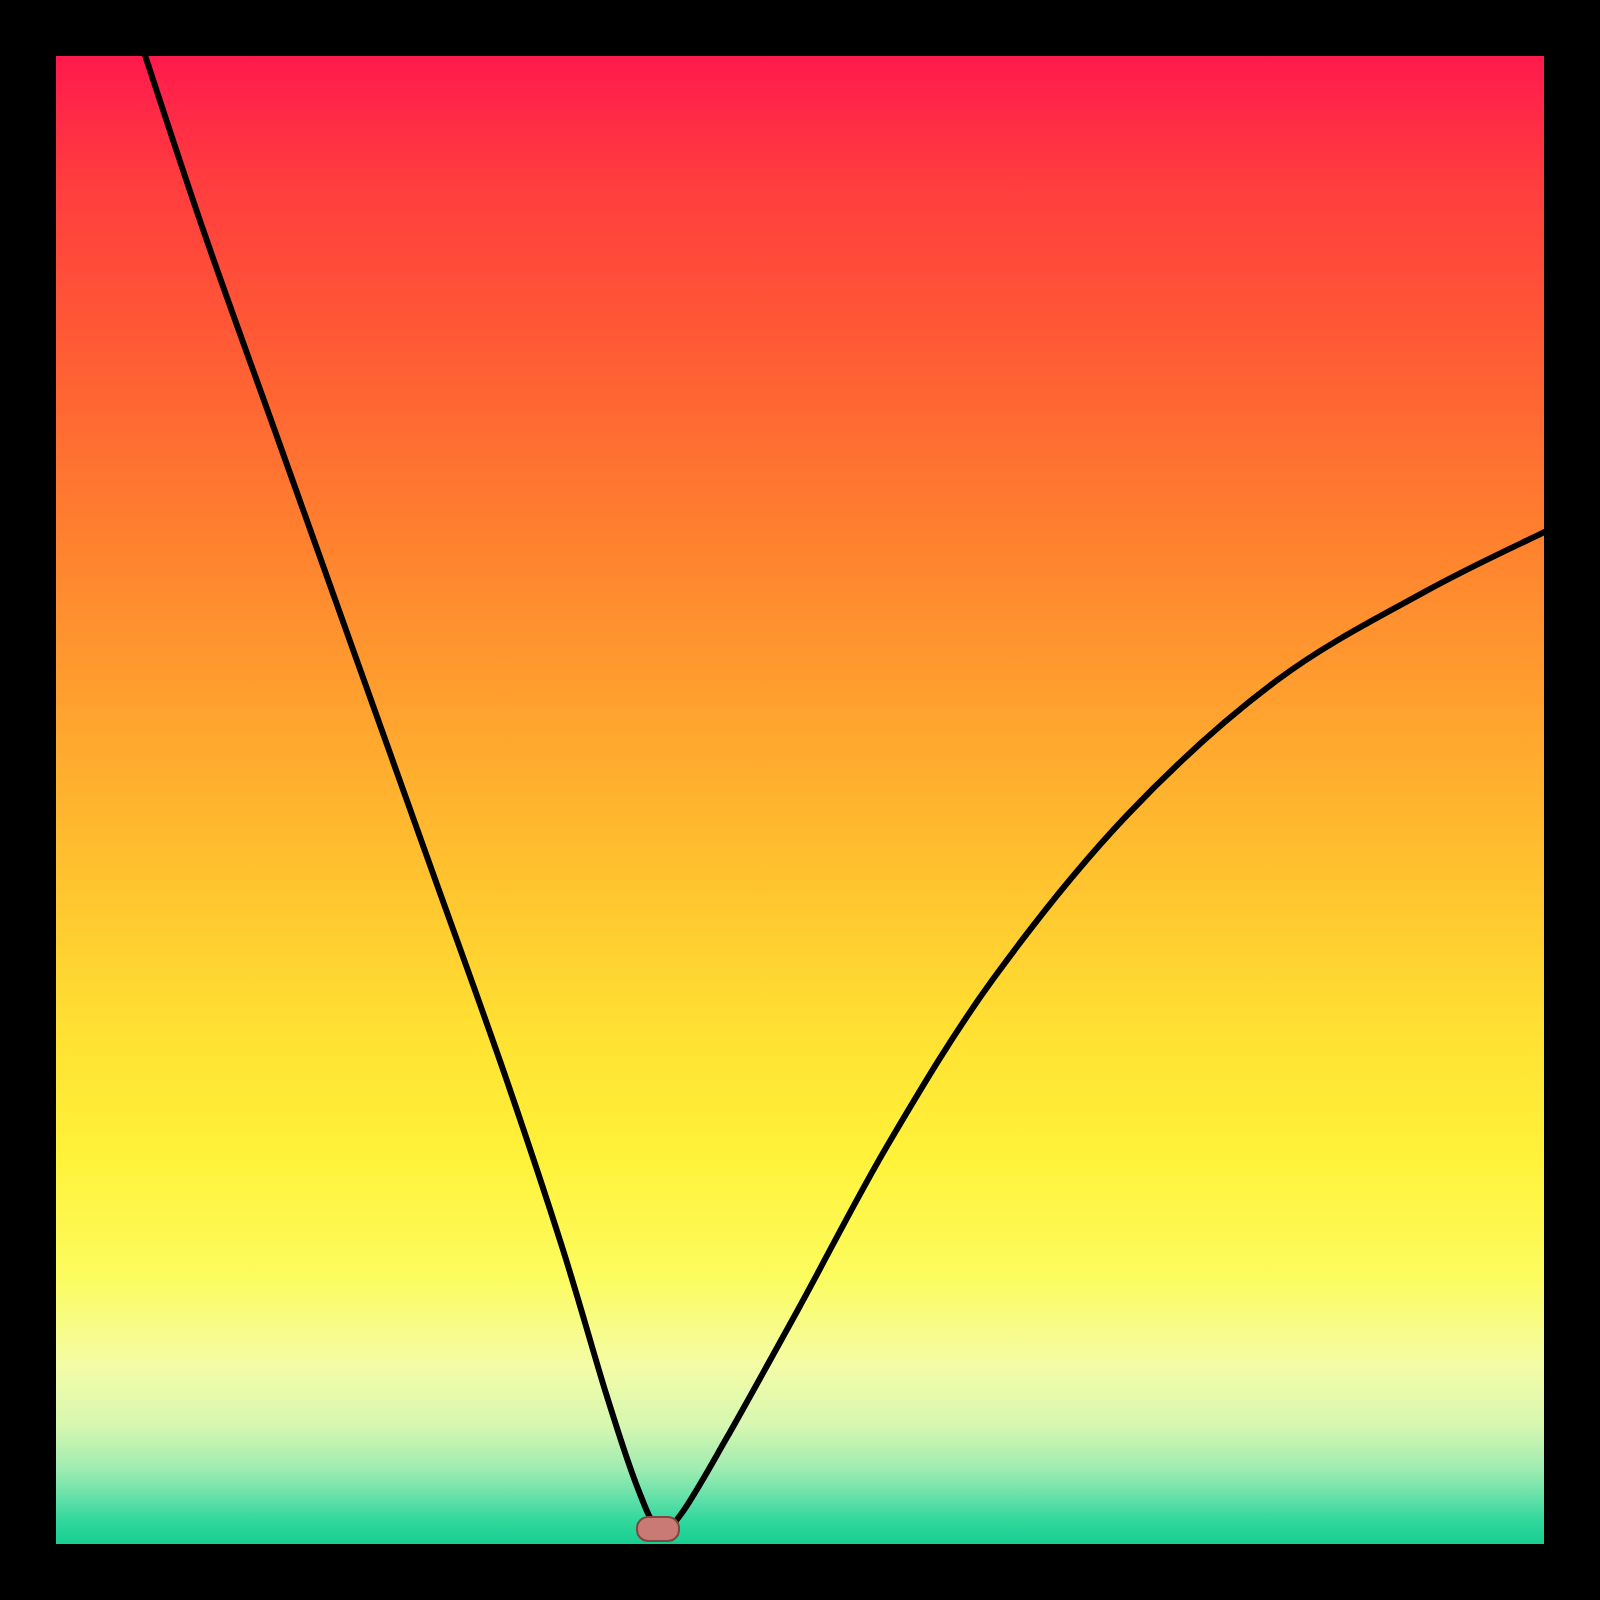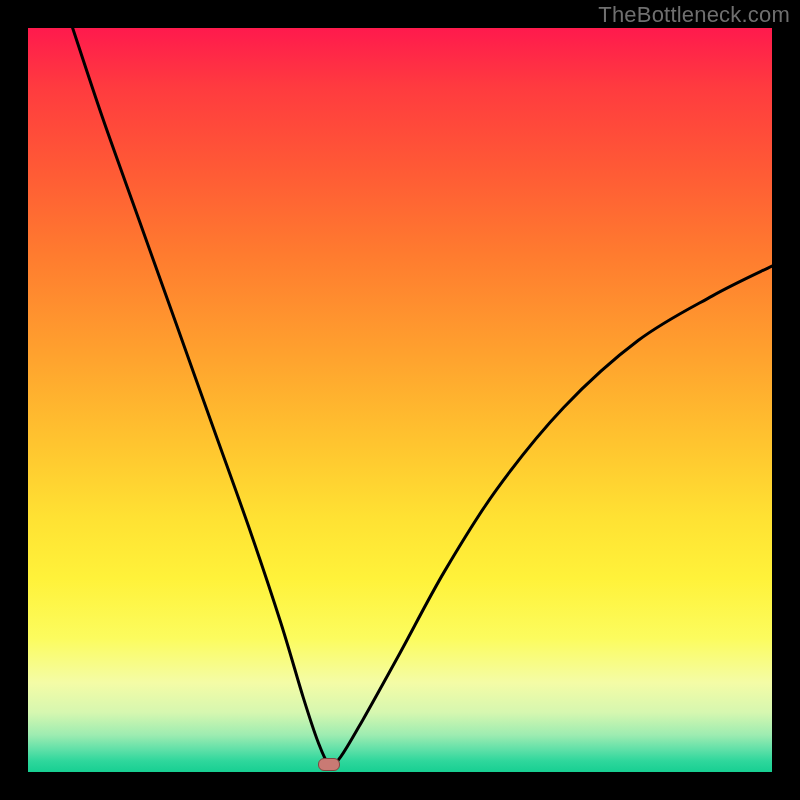--- a/index.html
+++ b/index.html
@@ -75,14 +75,13 @@
 </head>
 <body>
 
 <div class="frame">
   <div class="plot-area">
     <svg class="curve-svg" viewBox="0 0 744 744">
       <path id="curvePath" class="curve-path" d="M 44.64 0 C 49.60 14.88, 63.24 57.04, 74.40 89.28 C 85.56 121.52, 99.20 158.72, 111.60 193.44 C 124.00 228.16, 136.40 262.88, 148.80 297.60 C 161.20 332.32, 173.60 367.04, 186.00 401.76 C 198.40 436.48, 212.04 473.68, 223.20 505.92 C 234.36 538.16, 244.28 567.92, 252.96 595.20 C 261.64 622.48, 269.08 649.76, 275.28 669.60 C 281.48 689.44, 285.82 703.08, 290.16 714.24 C 294.50 725.40, 297.60 734.08, 301.32 736.56 C 305.04 739.04, 306.90 736.56, 312.48 729.12 C 318.06 721.68, 324.88 709.28, 334.80 691.92 C 344.72 674.56, 358.36 649.76, 372.00 624.96 C 385.64 600.16, 400.52 570.40, 416.64 543.12 C 432.76 515.84, 448.88 488.56, 468.72 461.28 C 488.56 434.00, 512.12 404.24, 535.68 379.44 C 559.24 354.64, 585.28 331.08, 610.08 312.48 C 634.88 293.88, 662.16 280.24, 684.48 267.84 C 706.80 255.44, 734.08 243.04, 744.00 238.08"></path>
     </svg>
     <div id="marker" class="marker" style="left: 290.32px; top: 729.56px;"></div>
   </div>
-  <div class="watermark">TheBottleneck.com</div>
 </div>
 
 </body></html>

